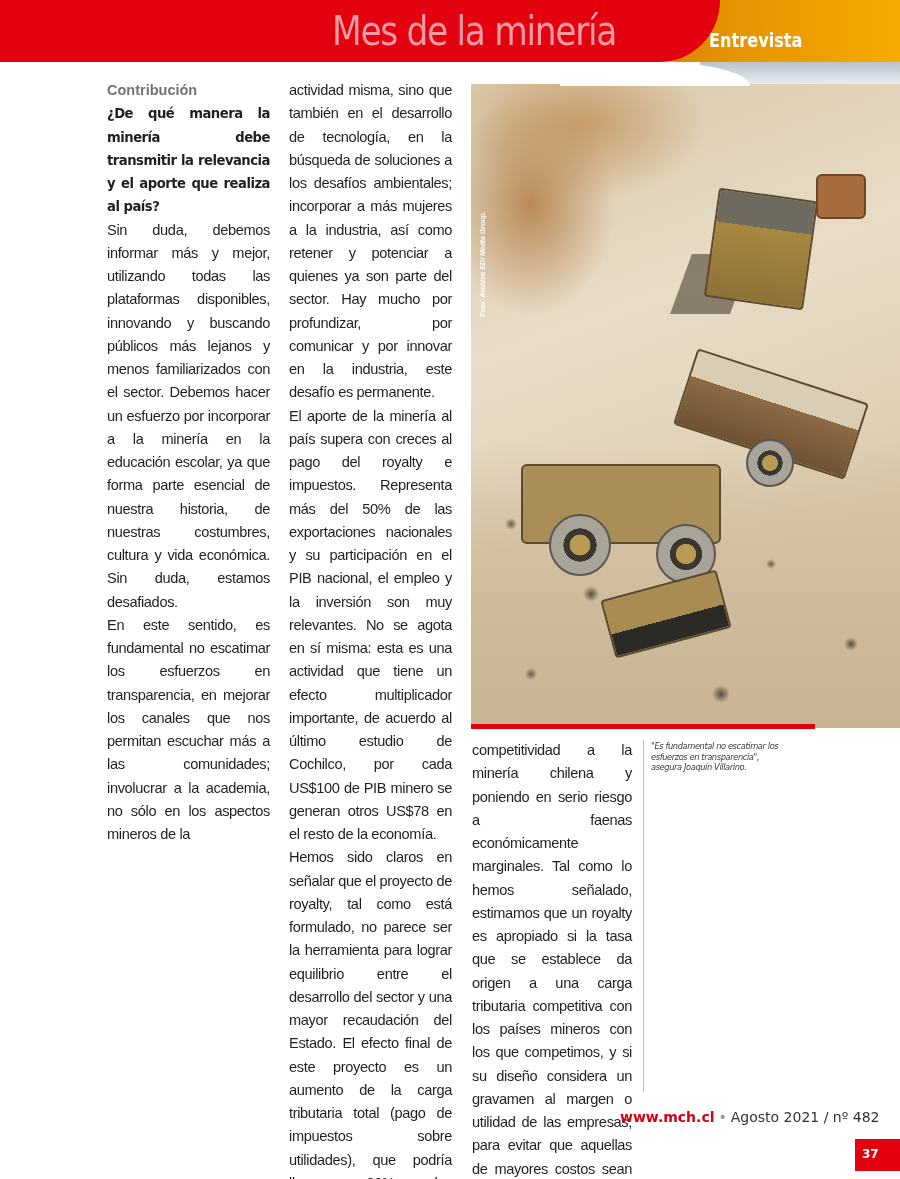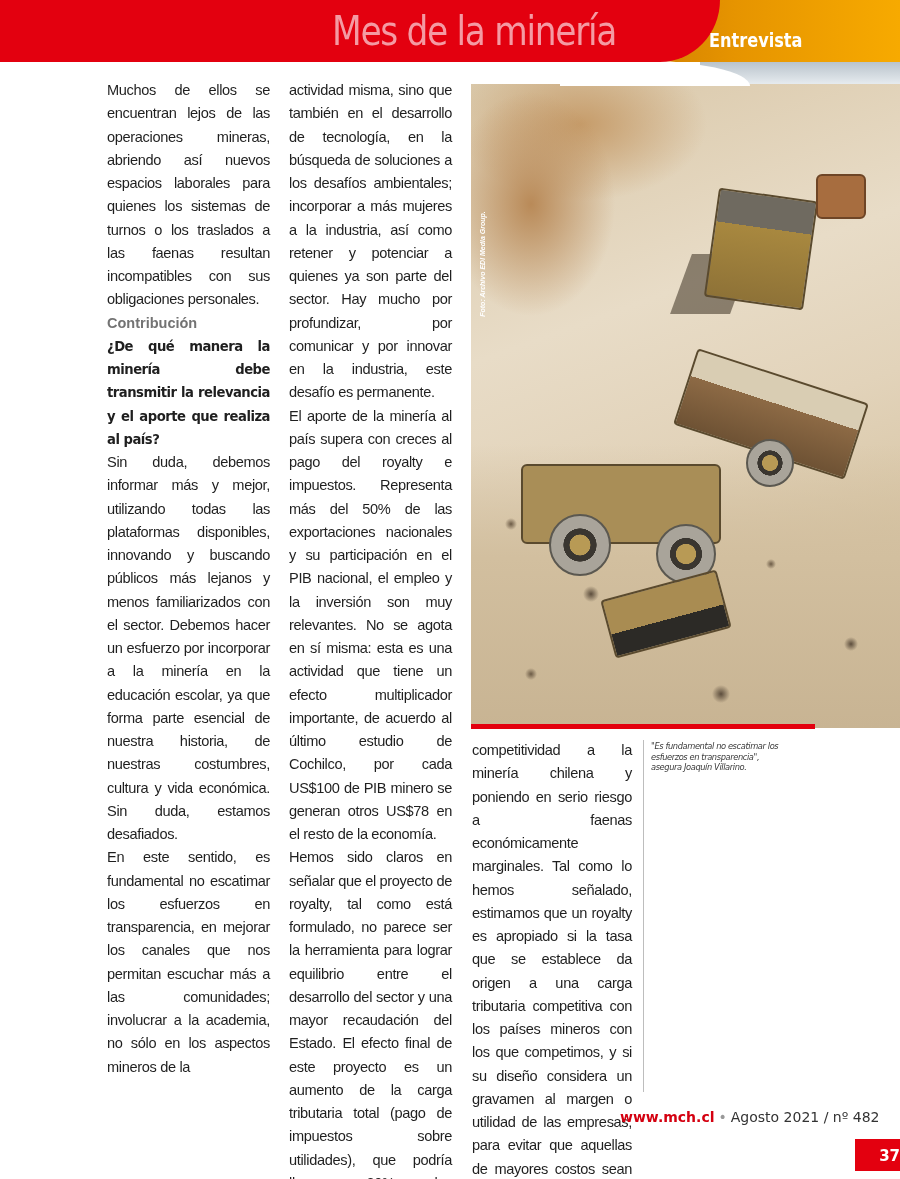--- a/index.html
+++ b/index.html
@@ -58,36 +58,35 @@
   .photo-bar { position: absolute; left: 471px; top: 724px; width: 344px; height: 5px; background: #e3000f; }
 
   
   .caption-rule { position: absolute; left: 643px; top: 740px; width: 1px; height: 352px; background: #bdbdbd; }
   .caption { position: absolute; left: 651px; top: 741px; width: 140px; font-size: 8.3px; line-height: 10.5px; font-style: italic; color: #3a3a3a; font-family: "DejaVu Sans", sans-serif; letter-spacing: -0.4px; }
 
   
   .footer { position: absolute; left: 620px; top: 1109px; font-size: 14px; color: #333; white-space: nowrap; font-family: "DejaVu Sans", sans-serif; text-align: right; }
   .footer .site { color: #d40010; font-weight: bold; }
   .footer .sep { color: #999; margin: 0 4px; }
-  .page-num { position: absolute; left: 855px; top: 1139px; width: 45px; height: 32px; background: #e3000f; color: #fff; font-weight: bold; font-size: 15px; padding: 8px 0 0 7px; font-family: "DejaVu Sans", sans-serif; text-align: right; }
+  .page-num { position: absolute; left: 855px; top: 1139px; width: 45px; height: 32px; background: #e3000f; color: #fff; font-weight: bold; font-size: 12px; padding: 8px 0 0 7px; font-family: "DejaVu Sans", sans-serif; }
 </style>
 </head>
 <body>
 
 <div class="header">
   <div class="header-orange"></div>
   <div class="header-shadow"></div>
   <div class="header-white-curve"></div>
   <div class="header-red"></div>
   <div class="section-title">Mes de la minería</div>
   <div class="section-tag">Entrevista</div>
 </div>
 
 <div class="col col1">
-  <p>Muchos de ellos se encuentran lejos de las operaciones mineras, abriendo así nuevos espacios laborales para quienes los sistemas de turnos o los traslados a las faenas resultan incompatibles con sus obligaciones personales.</p>
   <p class="subhead">Contribución</p>
   <p class="question">¿De qué manera la minería debe transmitir la relevancia y el aporte que realiza al país?</p>
   <p>Sin duda, debemos informar más y mejor, utilizando todas las plataformas disponibles, innovando y buscando públicos más lejanos y menos familiarizados con el sector. Debemos hacer un esfuerzo por incorporar a la minería en la educación escolar, ya que forma parte esencial de nuestra historia, de nuestras costumbres, cultura y vida económica. Sin duda, estamos desafiados.</p>
   <p>En este sentido, es fundamental no escatimar los esfuerzos en transparencia, en mejorar los canales que nos permitan escuchar más a las comunidades; involucrar a la academia, no sólo en los aspectos mineros de la</p>
 </div>
 
 <div class="col col2">
   <p>actividad misma, sino que también en el desarrollo de tecnología, en la búsqueda de soluciones a los desafíos ambientales; incorporar a más mujeres a la industria, así como retener y potenciar a quienes ya son parte del sector. Hay mucho por profundizar, por comunicar y por innovar en la industria, este desafío es permanente.</p>
   <p>El aporte de la minería al país supera con creces al pago del royalty e impuestos. Representa más del 50% de las exportaciones nacionales y su participación en el PIB nacional, el empleo y la inversión son muy relevantes. No se agota en sí misma: esta es una actividad que tiene un efecto multiplicador importante, de acuerdo al último estudio de Cochilco, por cada US$100 de PIB minero se generan otros US$78 en el resto de la economía.</p>
   <p>Hemos sido claros en señalar que el proyecto de royalty, tal como está formulado, no parece ser la herramienta para lograr equilibrio entre el desarrollo del sector y una mayor recaudación del Estado. El efecto final de este proyecto es un aumento de la carga tributaria total (pago de impuestos sobre utilidades), que podría llegar a un 80%, con los precios actuales, dejando fuera de</p>

